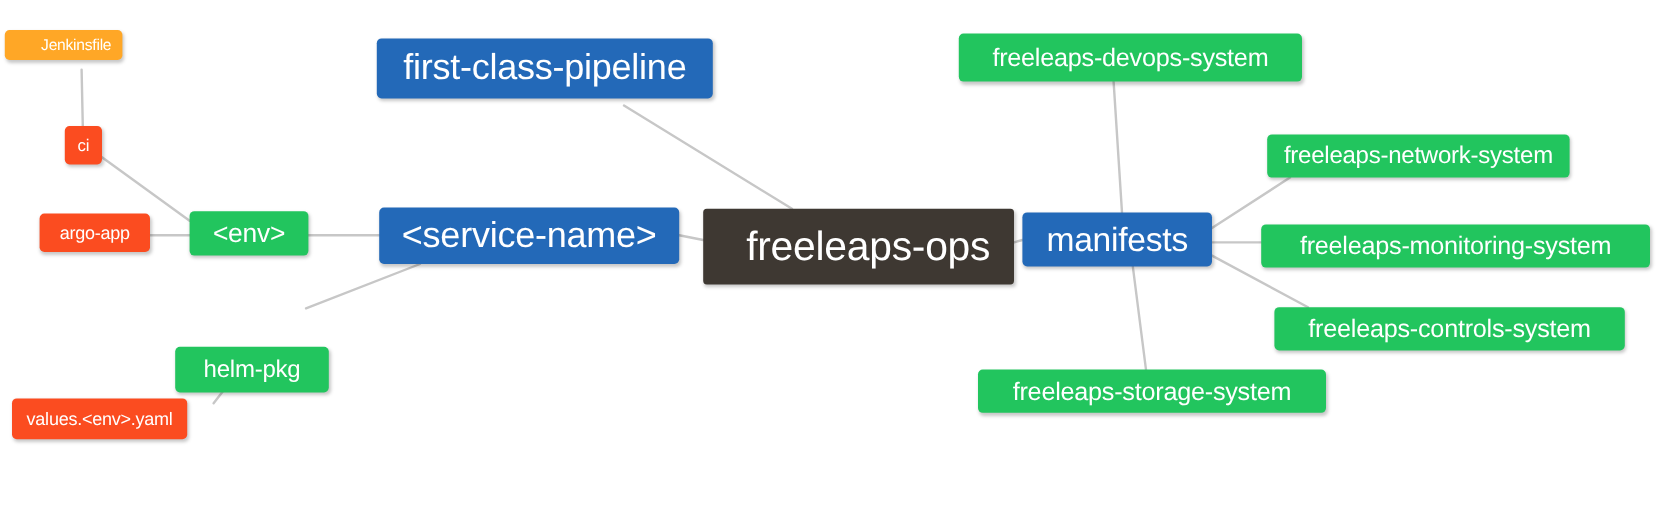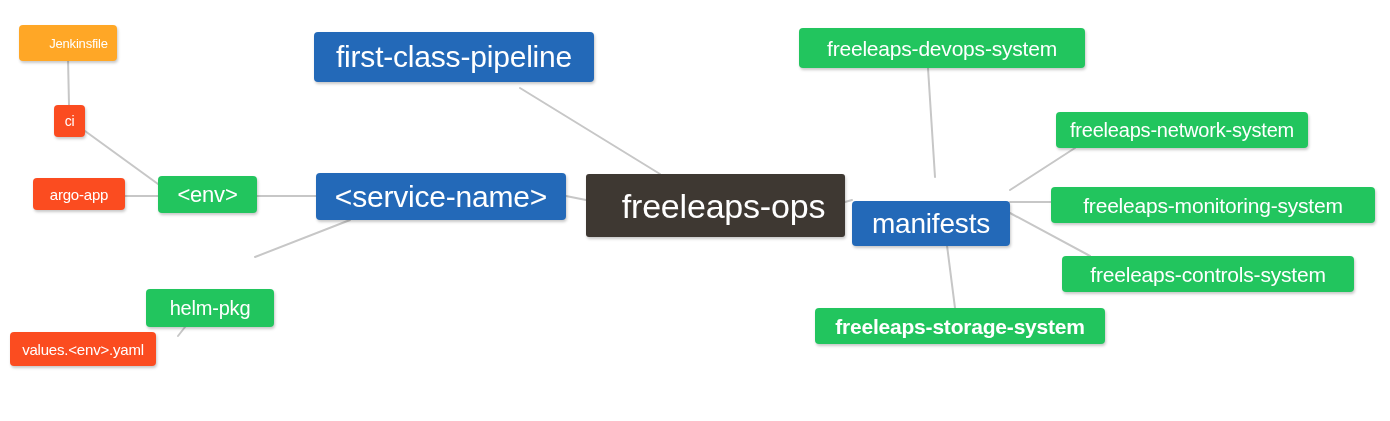--- a/index.html
+++ b/index.html
@@ -65,30 +65,30 @@
       <line x1="520" y1="88" x2="660" y2="174" stroke="#c7c7c7" stroke-width="2" stroke-linecap="round"></line>
       <line x1="845" y1="202" x2="852" y2="200" stroke="#c7c7c7" stroke-width="2" stroke-linecap="round"></line>
       <line x1="935" y1="177" x2="928" y2="68" stroke="#c7c7c7" stroke-width="2" stroke-linecap="round"></line>
       <line x1="1010" y1="190" x2="1075" y2="148" stroke="#c7c7c7" stroke-width="2" stroke-linecap="round"></line>
       <line x1="1010" y1="202" x2="1051" y2="202" stroke="#c7c7c7" stroke-width="2" stroke-linecap="round"></line>
       <line x1="1010" y1="213" x2="1090" y2="256" stroke="#c7c7c7" stroke-width="2" stroke-linecap="round"></line>
       <line x1="944" y1="222" x2="955" y2="308" stroke="#c7c7c7" stroke-width="2" stroke-linecap="round"></line>
     </svg>
 
   <div id="nodes">
-      <div class="node c-orange" style="left: 19px; top: 25px; width: 98px; height: 36px; font-size: 13px; padding-left: 21px;">Jenkinsfile</div>
+      <div class="node c-orange" style="left: 4px; top: 25px; width: 98px; height: 25px; font-size: 13px; padding-left: 21px;">Jenkinsfile</div>
       <div class="node c-red" style="left: 54px; top: 105px; width: 31px; height: 32px; font-size: 14px;">ci</div>
       <div class="node c-red" style="left: 33px; top: 178px; width: 92px; height: 32px; font-size: 15px;">argo-app</div>
       <div class="node c-red" style="left: 10px; top: 332px; width: 146px; height: 34px; font-size: 15px; text-align: right;">values.&lt;env&gt;.yaml</div>
       <div class="node c-green" style="left: 146px; top: 257px; width: 128px; height: 38px; font-size: 20px; margin-top: 32px;">helm-pkg</div>
       <div class="node c-green" style="left: 158px; top: 176px; width: 99px; height: 37px; font-size: 22px;">&lt;env&gt;</div>
       <div class="node c-blue" style="left: 316px; top: 173px; width: 250px; height: 47px; font-size: 30px;">&lt;service-name&gt;</div>
       <div class="node c-blue" style="left: 314px; top: 32px; width: 280px; height: 50px; font-size: 30px;">first-class-pipeline</div>
       <div class="node c-dark root" style="left: 586px; top: 174px; width: 259px; height: 63px; font-size: 34px;">freeleaps-ops</div>
-      <div class="node c-blue" style="left: 852px; top: 177px; width: 158px; height: 45px; font-size: 28px; margin-top: 24px;">manifests</div>
+      <div class="node c-blue" style="left: 852px; top: 177px; width: 158px; height: 45px; font-size: 28px;">manifests</div>
       <div class="node c-green" style="left: 799px; top: 28px; width: 286px; height: 40px; font-size: 21px;">freeleaps-devops-system</div>
       <div class="node c-green" style="left: 1056px; top: 112px; width: 252px; height: 36px; font-size: 20px;">freeleaps-network-system</div>
       <div class="node c-green" style="left: 1051px; top: 187px; width: 324px; height: 36px; font-size: 21px;">freeleaps-monitoring-system</div>
       <div class="node c-green" style="left: 1062px; top: 256px; width: 292px; height: 36px; font-size: 21px;">freeleaps-controls-system</div>
-      <div class="node c-green" style="left: 815px; top: 308px; width: 290px; height: 36px; font-size: 21px; font-weight: bold;">freeleaps-storage-system</div>
+      <div class="node c-green" style="left: 815px; top: 308px; width: 290px; height: 36px; font-size: 21px;">freeleaps-storage-system</div>
     </div>
 
 </div>
 
 </body></html>

